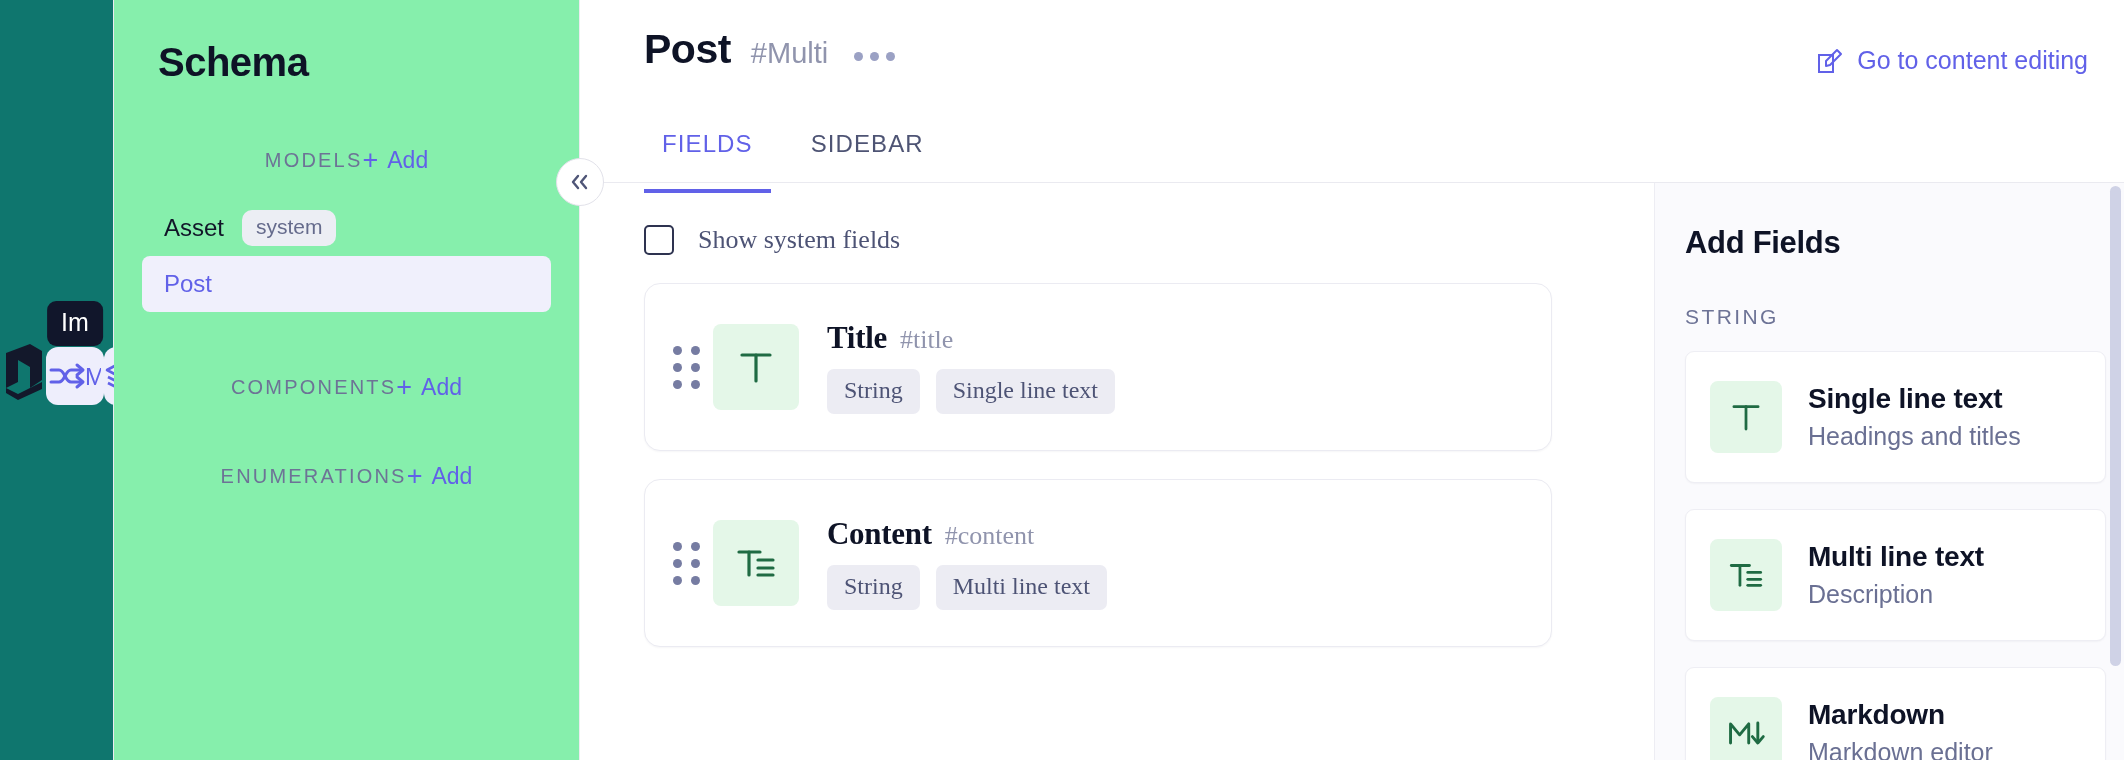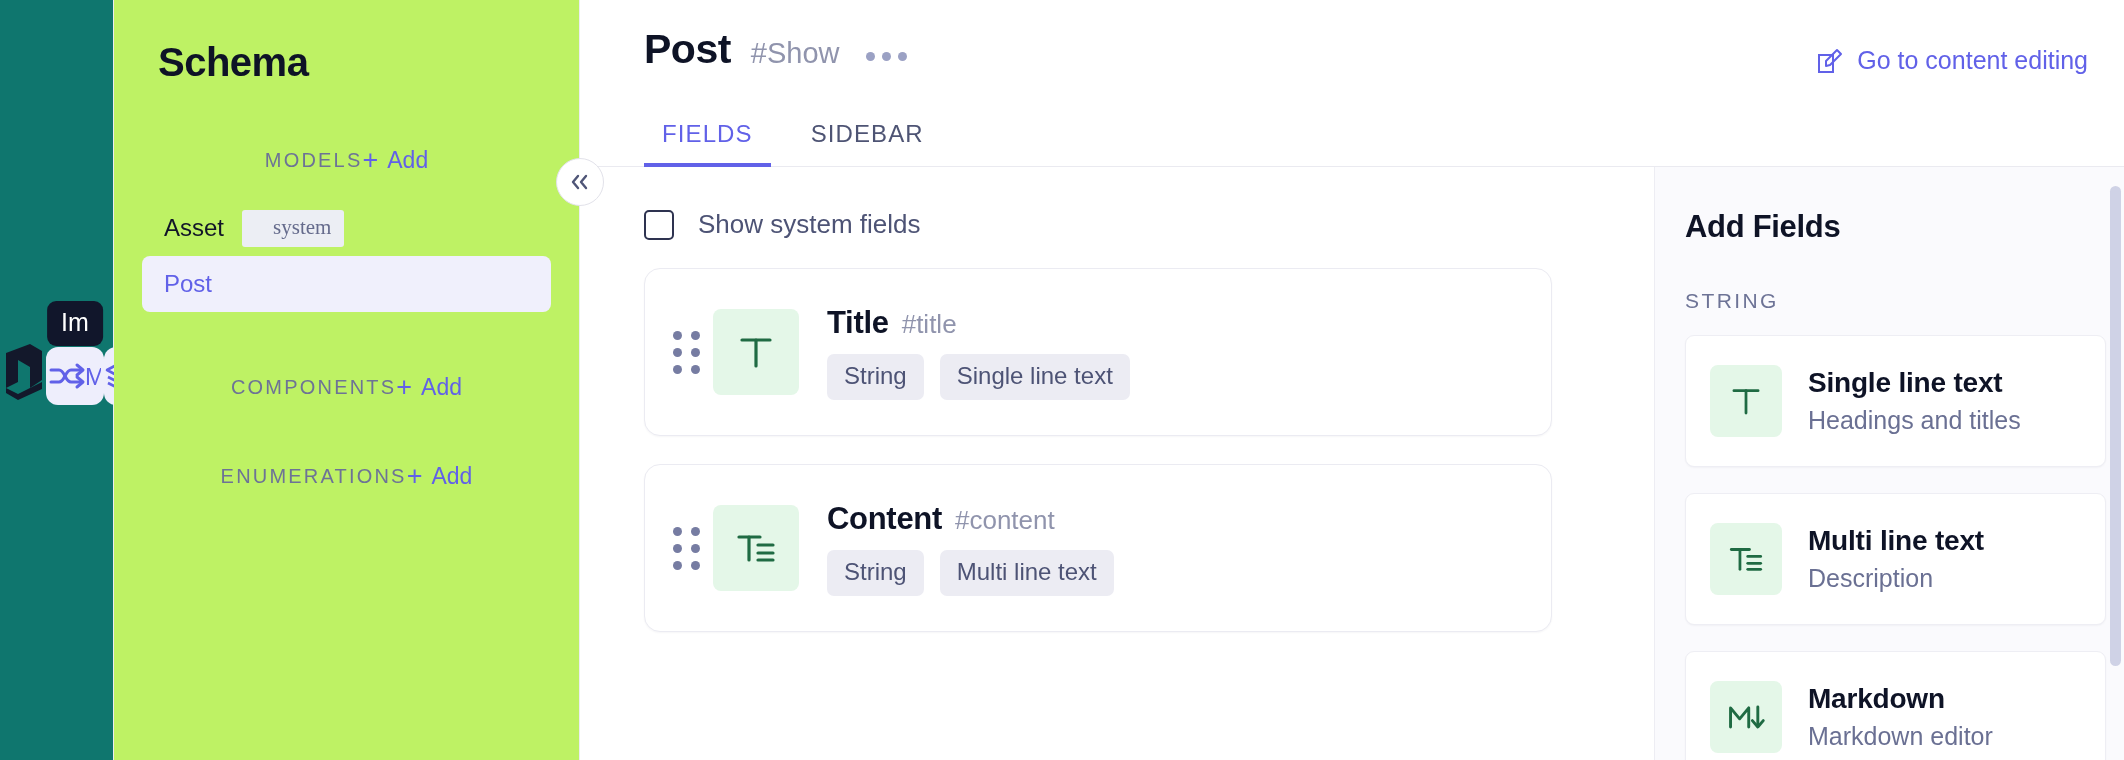--- a/index.html
+++ b/index.html
@@ -54,21 +54,21 @@
     border-top-color: #11162b;
   }
   .tt-wrap { position: relative; }
 
   
   .schema {
     width: 466px; height: 760px;
     border-right: 1px solid #ececf1;
     padding: 22px 0 0 0;
     flex: 0 0 466px;
-    background: #bef264;
+    background: #86efac;
     position: relative;
   }
   .schema h1 {
     font-size: 40px; font-weight: 700; letter-spacing: -0.5px;
     padding: 18px 0 0 44px; color: #0e1326;
   }
   .sec-head {
     display: flex; align-items: center; justify-content: center;
     padding: 0 44px 0 44px;
     margin-top: 62px;
@@ -84,22 +84,22 @@
   .add-plus { font-size: 27px; line-height: 1; font-weight: 400; }
   .model-list { margin-top: 26px; padding: 0 28px; }
   .model-item {
     height: 56px; border-radius: 8px; display: flex; align-items: center;
     padding: 0 22px; gap: 18px; font-size: 24px; cursor: pointer;
   }
   .model-item .mname { color: #111528; font-weight: 400; }
   .model-item.selected { background: #f0f0fc; }
   .model-item.selected .mname { color: #6161e8; }
   .sys-chip {
-    background: #eceef4; color: #656b8c; border-radius: 3px;
-    padding: 5px 13px 7px 31px; font-size: 21px; font-family: Liberation Serif, serif;
+    background: #eceef4; color: #656b8c; border-radius: 10px;
+    padding: 5px 13px 7px 14px; font-size: 21px;
   }
 
   
   .main { flex: 1 1 auto; position: relative; height: 760px; display: flex; flex-direction: column; background:#fff; min-width:0; }
   .main-head {
     padding: 26px 0 0 64px; display: flex; align-items: flex-start;
     justify-content: space-between; padding-right: 36px;
   }
   .title-row { display: flex; align-items: baseline; gap: 20px; }
   .title-row .t-main { font-size: 41px; font-weight: 700; letter-spacing: -0.5px; color: #0e1326; }
@@ -111,27 +111,27 @@
     font-size: 25px; cursor: pointer; padding-top: 20px;
   }
 
   .tabs {
     display: flex; gap: 0; margin-top: 44px;
     border-bottom: 1px solid #eaeaf0; padding-left: 64px;
     position: relative; z-index: 2;
   }
   .tab {
     font-size: 24px; letter-spacing: 1.1px; color: #4e5474;
-    padding: 0 18px 15px 18px; margin-right: 22px; cursor: pointer;
-    border-bottom: 4px solid transparent; position: relative; top: 1px;
+    padding: 0 18px 31px 18px; margin-right: 22px; cursor: pointer;
+    border-bottom: 4px solid transparent; position: relative; top: 11px;
   }
   .tab.active { color: #6161e8; border-bottom-color: #6161e8; }
 
   .body-split { display: flex; flex: 1 1 auto; min-height: 0; }
-  .fields-col { flex: 1 1 auto; padding: 0 0 0 64px; min-width: 0; }
+  .fields-col { flex: 1 1 auto; padding: 0 0 0 64px; min-width: 0; font-family: Liberation Serif, serif; }
   .show-sys {
     display: flex; align-items: center; gap: 24px; margin-top: 42px; cursor: pointer;
   }
   .cbox {
     width: 30px; height: 30px; border: 2.5px solid #2e3350; border-radius: 5px; background:#fff;
     flex: 0 0 30px;
   }
   .show-sys-label { font-size: 26px; color: #4d5375; }
 
   .field-card {
@@ -307,21 +307,21 @@
       <path d="M9 3 L4 9 L9 15" stroke="#4f5577" stroke-width="2.4" fill="none" stroke-linecap="round" stroke-linejoin="round"></path>
       <path d="M17 3 L12 9 L17 15" stroke="#4f5577" stroke-width="2.4" fill="none" stroke-linecap="round" stroke-linejoin="round"></path>
     </svg>
   </div>
 
   <div class="main">
 
     <div class="main-head">
       <div class="title-row">
         <span class="t-main">Post</span>
-        <span class="t-api">#Show</span>
+        <span class="t-api">#Multi</span>
         <span class="dots">
           <span></span>
           <span></span>
           <span></span>
         </span>
       </div>
       <div class="content-edit">
         <span>
           <svg width="26" height="26" viewBox="0 0 26 26">
             <path d="M2 7 H16 V24 H2 Z" stroke="#6161e8" stroke-width="2" fill="none"></path>

